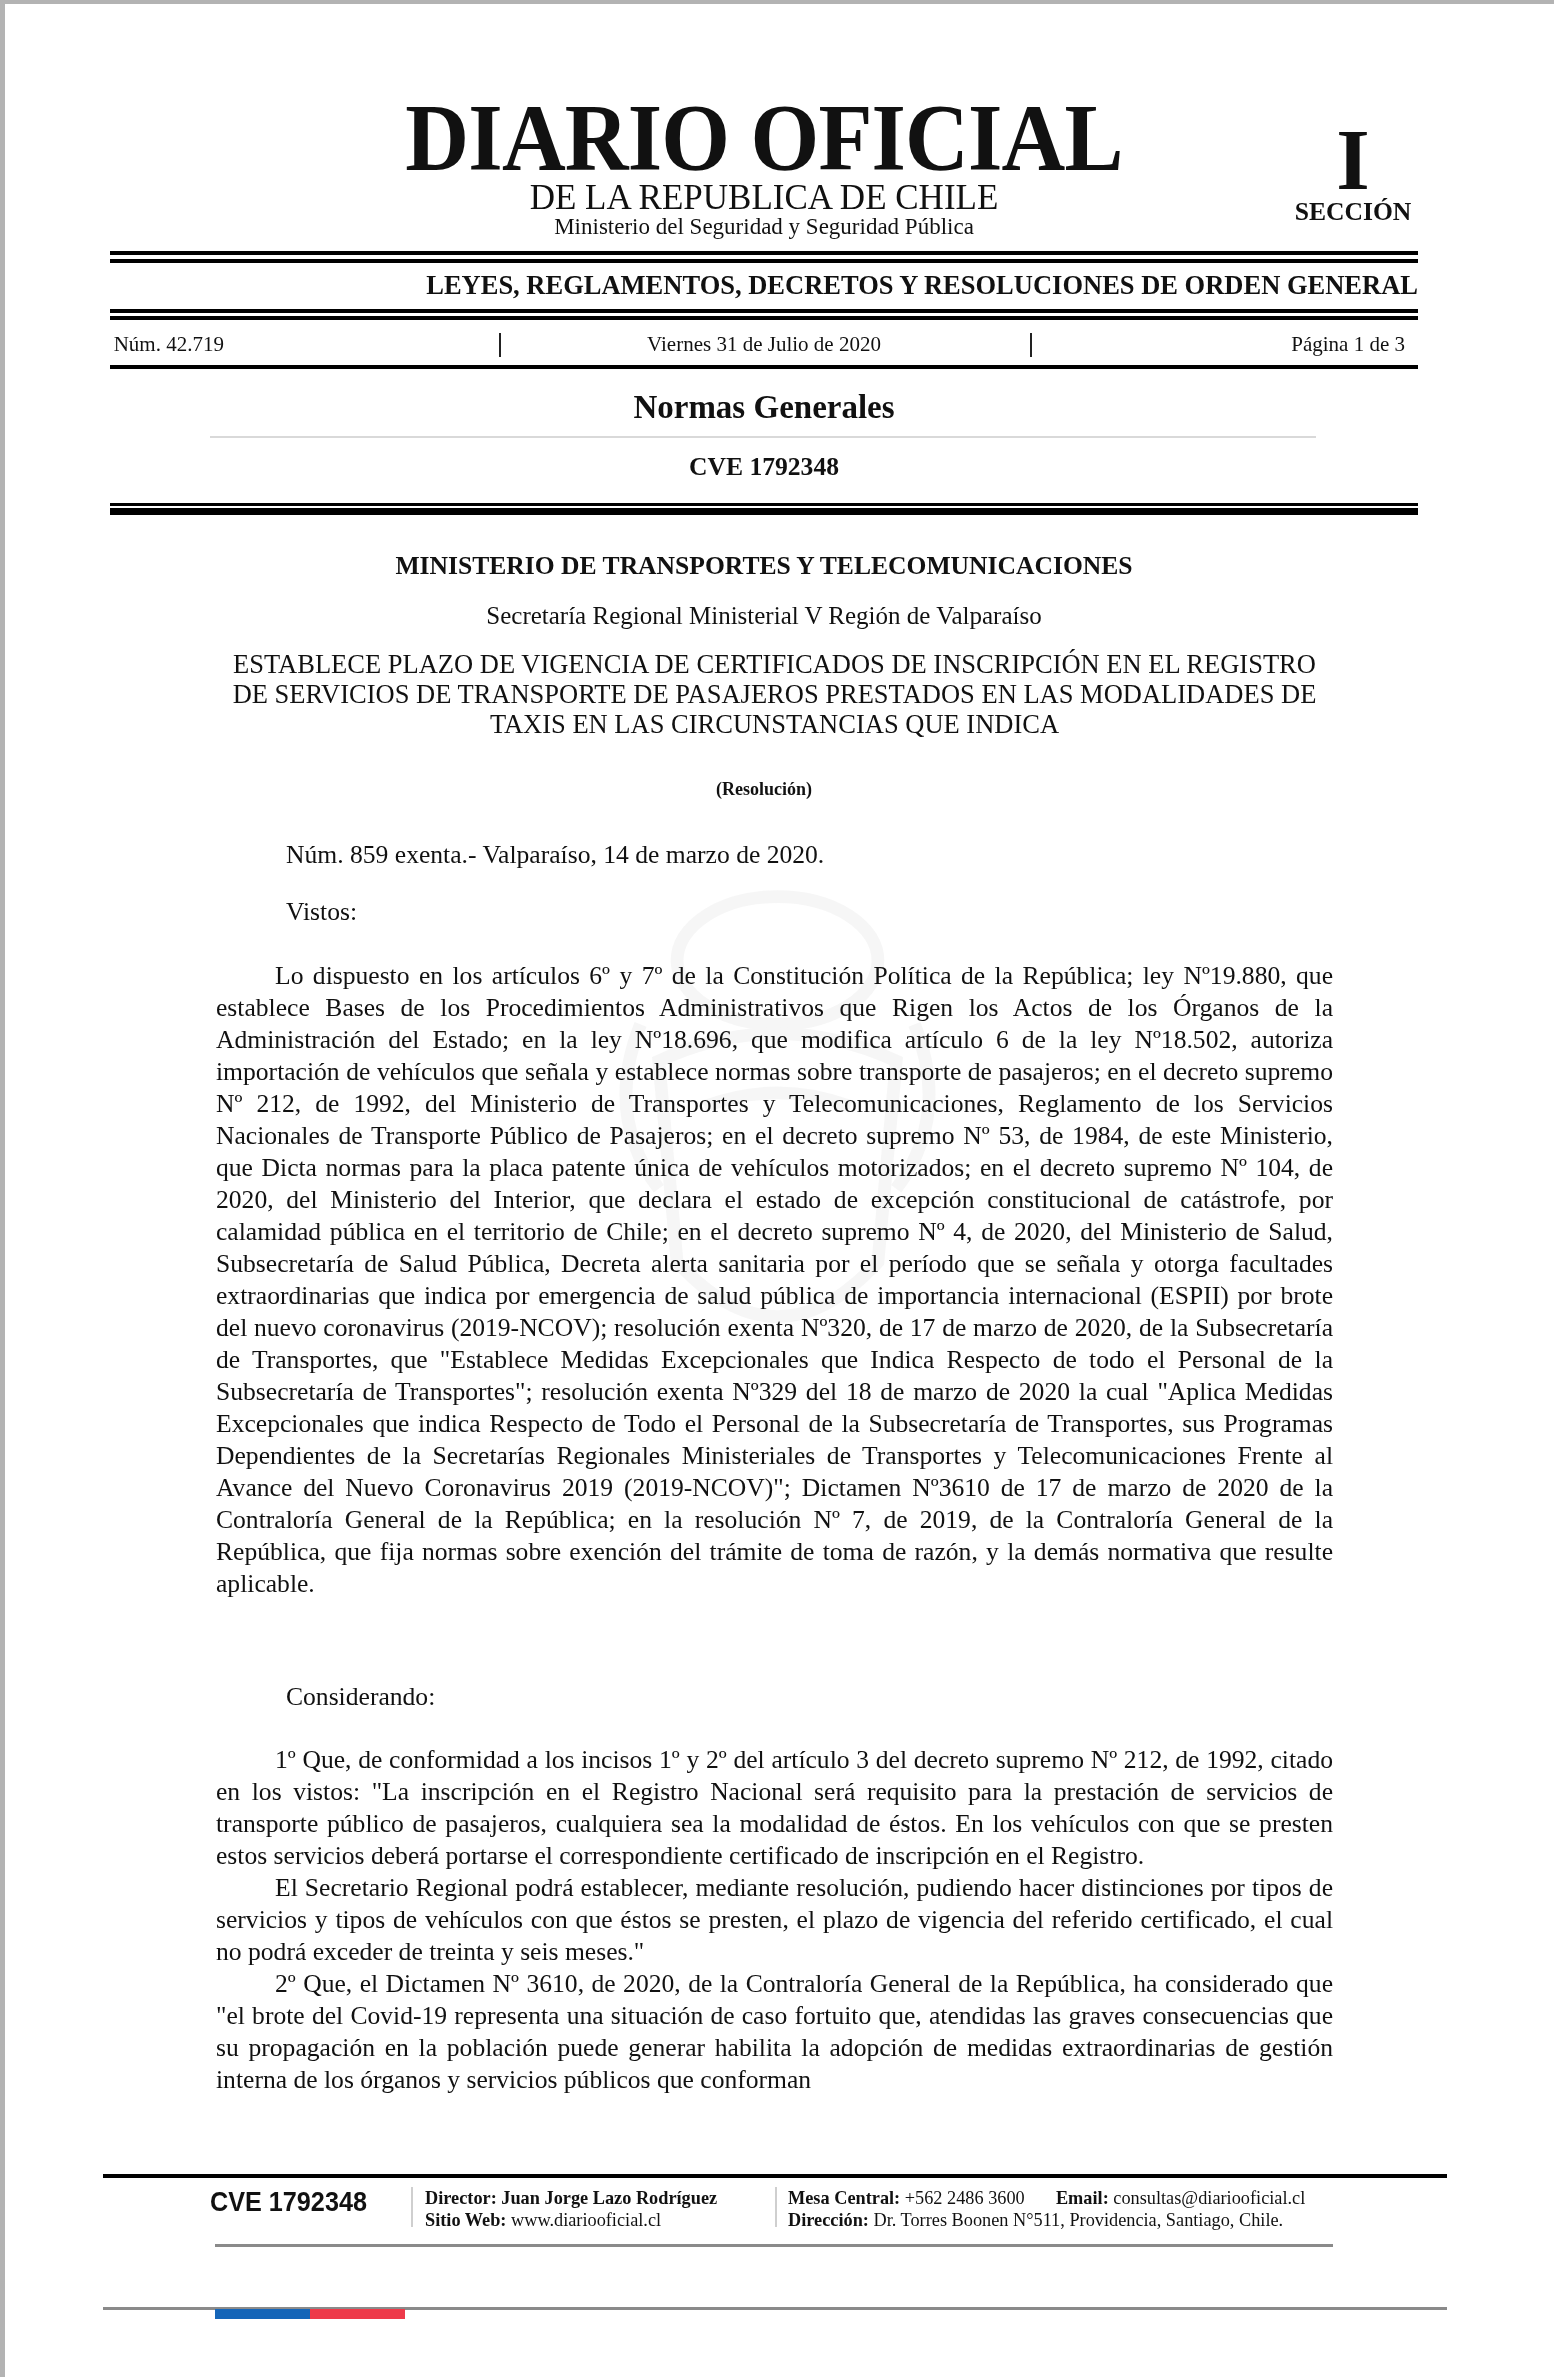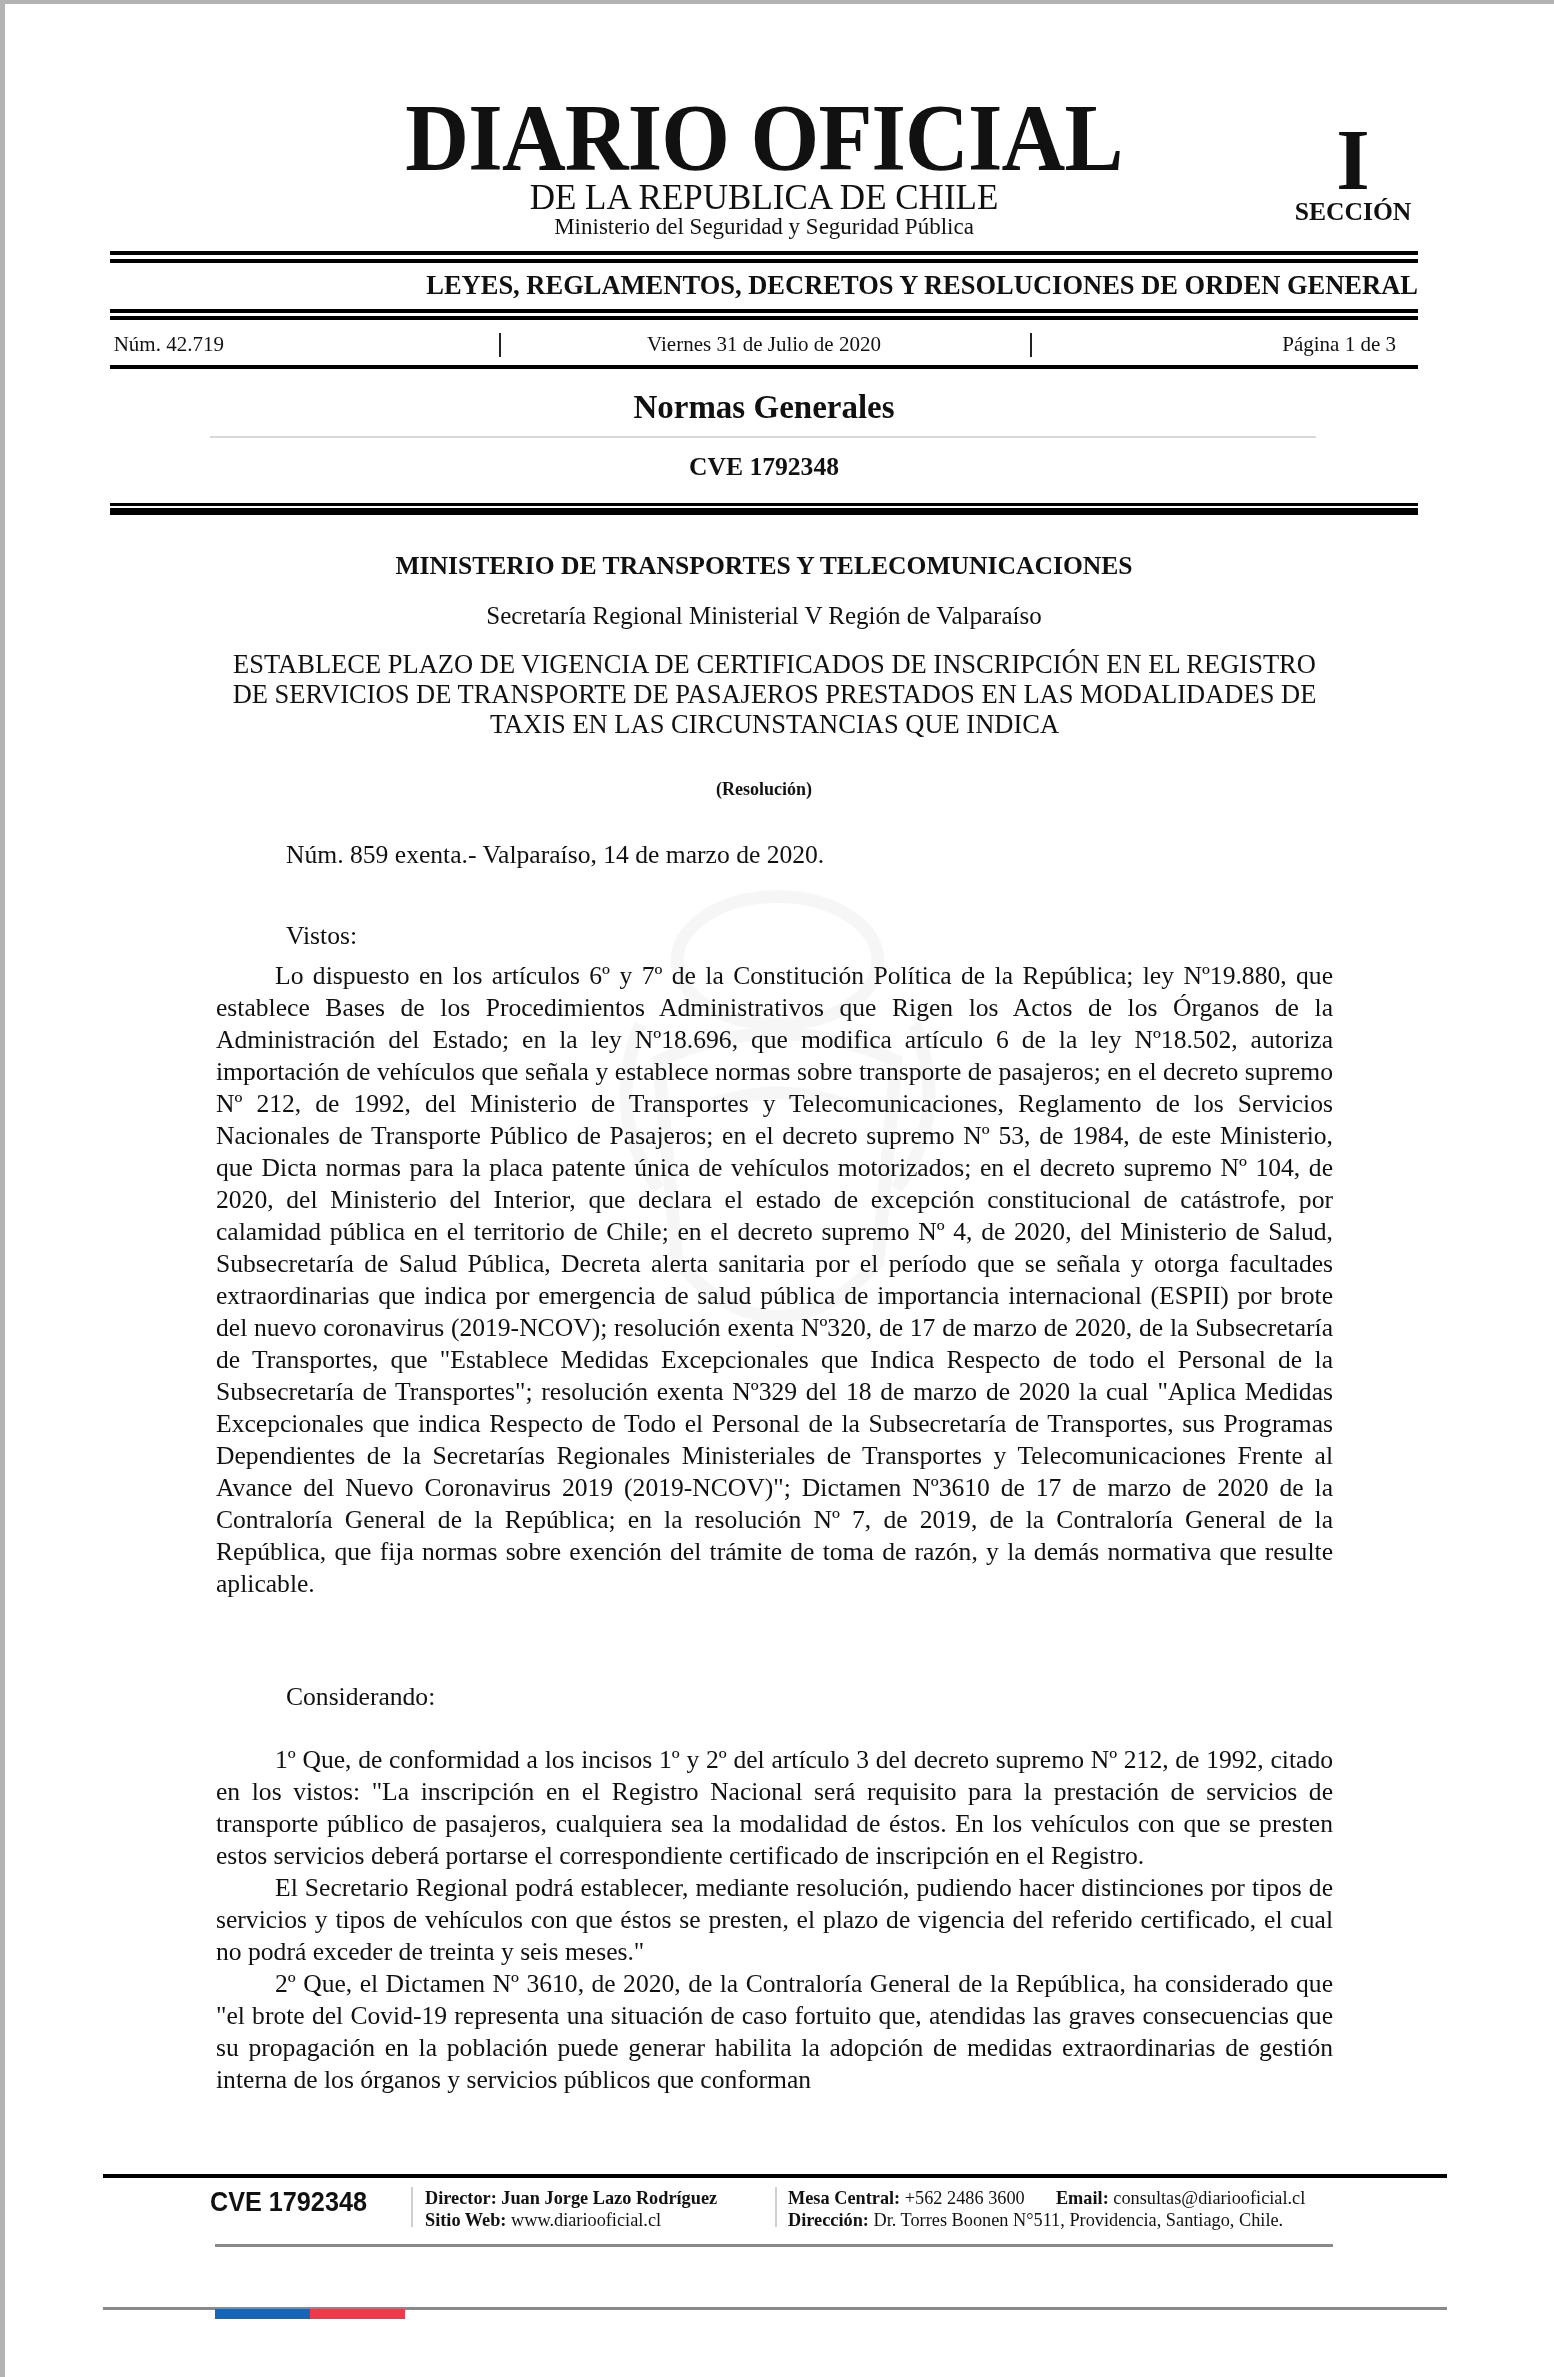--- a/index.html
+++ b/index.html
@@ -22,21 +22,21 @@
   .masthead-sub { left:110px; width:1308px; top:179px; text-align:center; font-size:35px; line-height:37px; }
   .masthead-min { left:110px; width:1308px; top:214px; text-align:center; font-size:23px; line-height:25.6px; }
   .section-num { left:1289px; width:128px; top:117px; text-align:center; font-weight:bold; font-size:86px; line-height:86px; }
   .section-lbl { left:1280px; width:146px; top:198px; text-align:center; font-weight:bold; font-size:25.6px; line-height:27.4px; }
 
   .leyes { left:110px; width:1308px; top:270px; text-align:right; font-weight:bold; font-size:26.5px; line-height:31px; }
 
   .meta-row { left:110px; width:1308px; top:331px; height:27.4px; font-size:21px; line-height:27.4px; }
   .meta-row .num { position:absolute; left:3.7px; top:0; }
   .meta-row .date { position:absolute; left:0; width:1308px; text-align:center; top:0; }
-  .meta-row .page { position:absolute; right:22px; top:0; }
+  .meta-row .page { position:absolute; right:13px; top:0; }
   .meta-row .sep { position:absolute; top:1.8px; width:1.8px; height:24px; background:#222; }
 
   .normas { left:110px; width:1308px; top:388px; text-align:center; font-weight:bold; font-size:33px; line-height:38px; }
   .cve-head { left:110px; width:1308px; top:452px; text-align:center; font-weight:bold; font-size:25.6px; line-height:29px; }
 
   .ministry { left:110px; width:1308px; top:550px; text-align:center; font-weight:bold; font-size:25.6px; line-height:31px; }
   .seremi { left:110px; width:1308px; top:601px; text-align:center; font-size:25px; line-height:29px; }
   .titulo { left:216px; width:1117px; top:649px; text-align:center; font-weight:normal; font-size:26.5px; line-height:30px; }
   .tipo { left:110px; width:1308px; top:775px; text-align:center; font-weight:bold; font-size:18px; line-height:29px; }
 
@@ -100,21 +100,21 @@
 <div class="abs cve-head">CVE 1792348</div>
 <div class="rule" style="left:110px;top:503px;width:1308px;height:2.7px;"></div>
 <div class="rule" style="left:110px;top:508px;width:1308px;height:7.3px;"></div>
 
 <div class="abs ministry">MINISTERIO DE TRANSPORTES Y TELECOMUNICACIONES</div>
 <div class="abs seremi">Secretaría Regional Ministerial V Región de Valparaíso</div>
 <div class="abs titulo">ESTABLECE PLAZO DE VIGENCIA DE CERTIFICADOS DE INSCRIPCIÓN EN EL REGISTRO DE SERVICIOS DE TRANSPORTE DE PASAJEROS PRESTADOS EN LAS MODALIDADES DE TAXIS EN LAS CIRCUNSTANCIAS QUE INDICA</div>
 <div class="abs tipo">(Resolución)</div>
 
 <div class="abs lead" style="top:839px;">Núm. 859 exenta.- Valparaíso, 14 de marzo de 2020.</div>
-<div class="abs lead" style="top:896px;margin-top:24px;">Vistos:</div>
+<div class="abs lead" style="top:896px;">Vistos:</div>
 
 <div class="abs body-text" style="top:960px;">
   <p>Lo dispuesto en los artículos 6º y 7º de la Constitución Política de la República; ley Nº19.880, que establece Bases de los Procedimientos Administrativos que Rigen los Actos de los Órganos de la Administración del Estado; en la ley Nº18.696, que modifica artículo 6 de la ley Nº18.502, autoriza importación de vehículos que señala y establece normas sobre transporte de pasajeros; en el decreto supremo Nº 212, de 1992, del Ministerio de Transportes y Telecomunicaciones, Reglamento de los Servicios Nacionales de Transporte Público de Pasajeros; en el decreto supremo Nº 53, de 1984, de este Ministerio, que Dicta normas para la placa patente única de vehículos motorizados; en el decreto supremo Nº 104, de 2020, del Ministerio del Interior, que declara el estado de excepción constitucional de catástrofe, por calamidad pública en el territorio de Chile; en el decreto supremo Nº 4, de 2020, del Ministerio de Salud, Subsecretaría de Salud Pública, Decreta alerta sanitaria por el período que se señala y otorga facultades extraordinarias que indica por emergencia de salud pública de importancia internacional (ESPII) por brote del nuevo coronavirus (2019-NCOV); resolución exenta Nº320, de 17 de marzo de 2020, de la Subsecretaría de Transportes, que "Establece Medidas Excepcionales que Indica Respecto de todo el Personal de la Subsecretaría de Transportes"; resolución exenta Nº329 del 18 de marzo de 2020 la cual "Aplica Medidas Excepcionales que indica Respecto de Todo el Personal de la Subsecretaría de Transportes, sus Programas Dependientes de la Secretarías Regionales Ministeriales de Transportes y Telecomunicaciones Frente al Avance del Nuevo Coronavirus 2019 (2019-NCOV)"; Dictamen Nº3610 de 17 de marzo de 2020 de la Contraloría General de la República; en la resolución Nº 7, de 2019, de la Contraloría General de la República, que fija normas sobre exención del trámite de toma de razón, y la demás normativa que resulte aplicable.</p>
 </div>
 
 <div class="abs lead" style="top:1681px;">Considerando:</div>
 
 <div class="abs body-text" style="top:1744px;">
   <p>1º Que, de conformidad a los incisos 1º y 2º del artículo 3 del decreto supremo Nº 212, de 1992, citado en los vistos: "La inscripción en el Registro Nacional será requisito para la prestación de servicios de transporte público de pasajeros, cualquiera sea la modalidad de éstos. En los vehículos con que se presten estos servicios deberá portarse el correspondiente certificado de inscripción en el Registro.</p>
   <p>El Secretario Regional podrá establecer, mediante resolución, pudiendo hacer distinciones por tipos de servicios y tipos de vehículos con que éstos se presten, el plazo de vigencia del referido certificado, el cual no podrá exceder de treinta y seis meses."</p>

